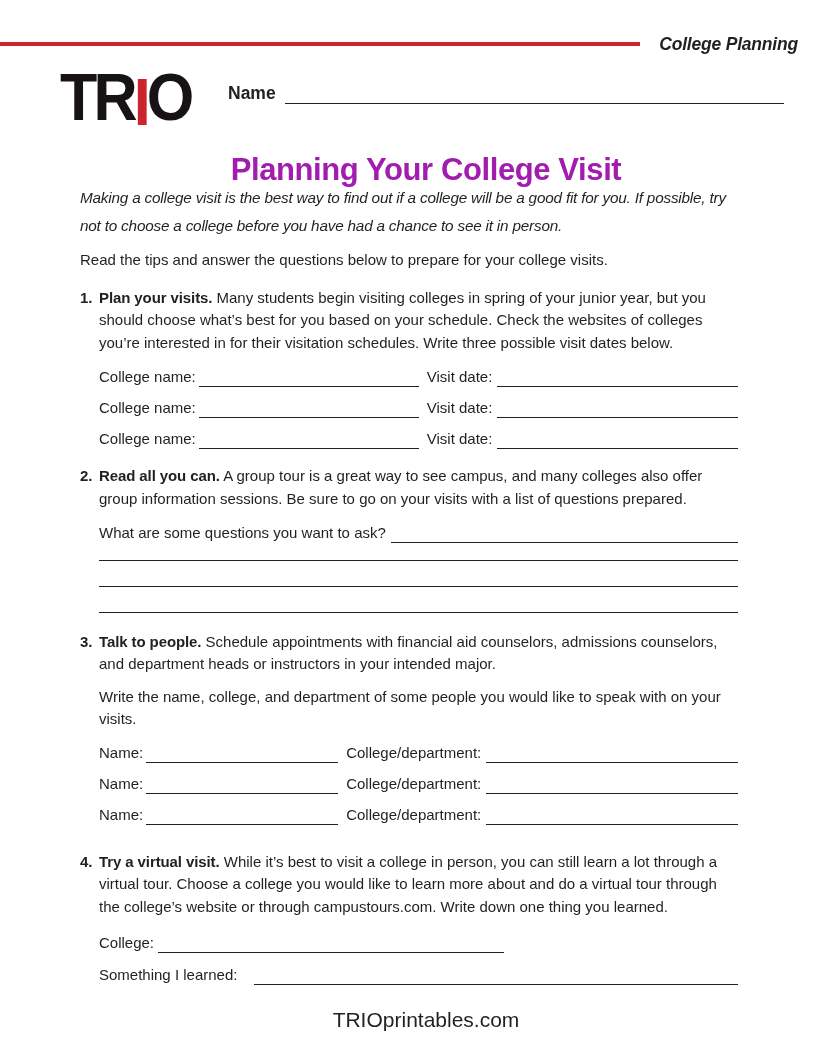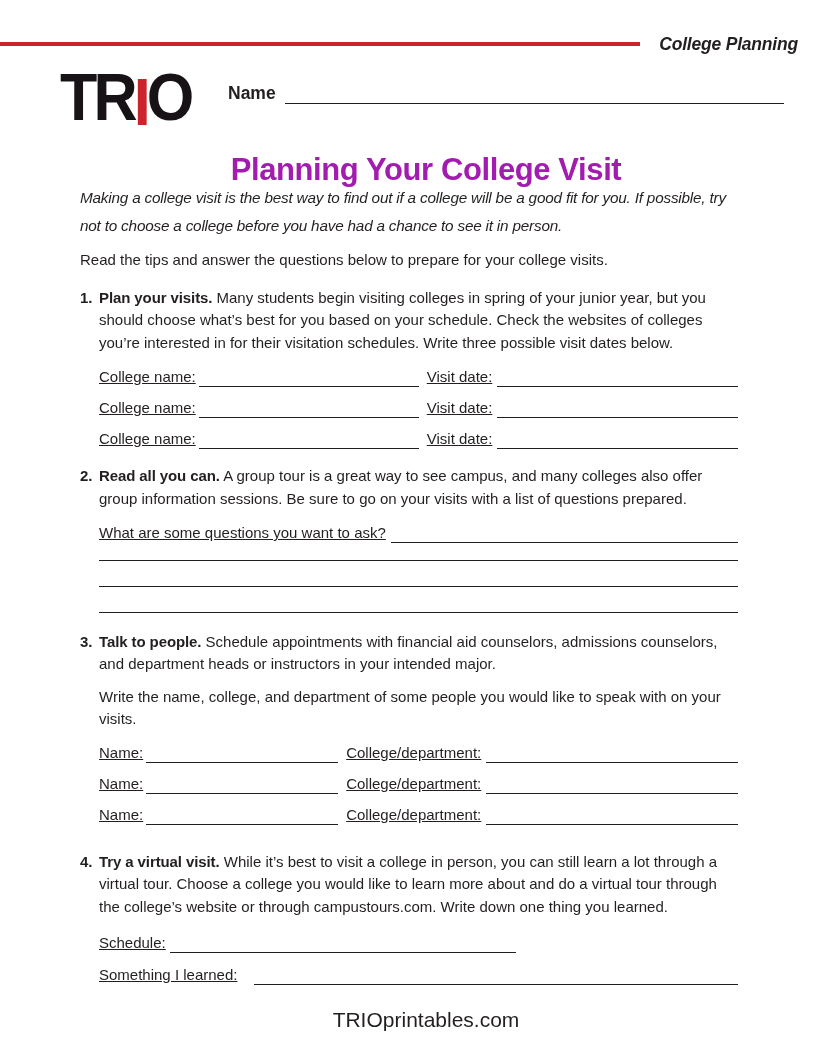--- a/index.html
+++ b/index.html
@@ -112,21 +112,20 @@
   }
   .sec-body { flex: 1; min-width: 0; }
   .sec-lead { margin: 0; line-height: 22.4px; }
   .sec-heading { letter-spacing: -0.1px; }
 
   .form-row {
     display: flex;
     align-items: flex-end;
     height: 21px;
     margin-top: 10px;
-    text-decoration: underline;
   }
   .form-row.first { margin-top: 12px; }
   .flabel { white-space: nowrap; line-height: 21px; }
   .wline {
     display: inline-block;
     height: 16px;
     border-bottom: 1.6px solid #231f20;
   }
   .wline.grow { flex: 1; }
   .line-college { width: 220px; margin: 0 8px 0 3px; }
@@ -248,21 +247,21 @@
       </div>
     </div>
 
     <div class="sec sec-virtual">
       <span class="sec-num">4.</span>
       <div class="sec-body">
         <p class="sec-lead"><b class="sec-heading">Try a virtual visit.</b>
           <span>While it’s best to visit a college in person, you can still learn a lot through a virtual tour. Choose a college you would like to learn more about and do a virtual tour through the college’s website or through campustours.com. Write down one thing you learned.</span></p>
 
         <div class="form-row" style="margin-top:14px;">
-          <span class="flabel">Schedule:</span>
+          <span class="flabel">College:</span>
           <span class="wline line-college4"></span>
         </div>
         <div class="form-row" style="margin-top:11px;gap:12px;">
           <span class="flabel">Something I learned:</span>
           <span class="wline grow line-learned"></span>
         </div>
       </div>
     </div>
 
   </div>

